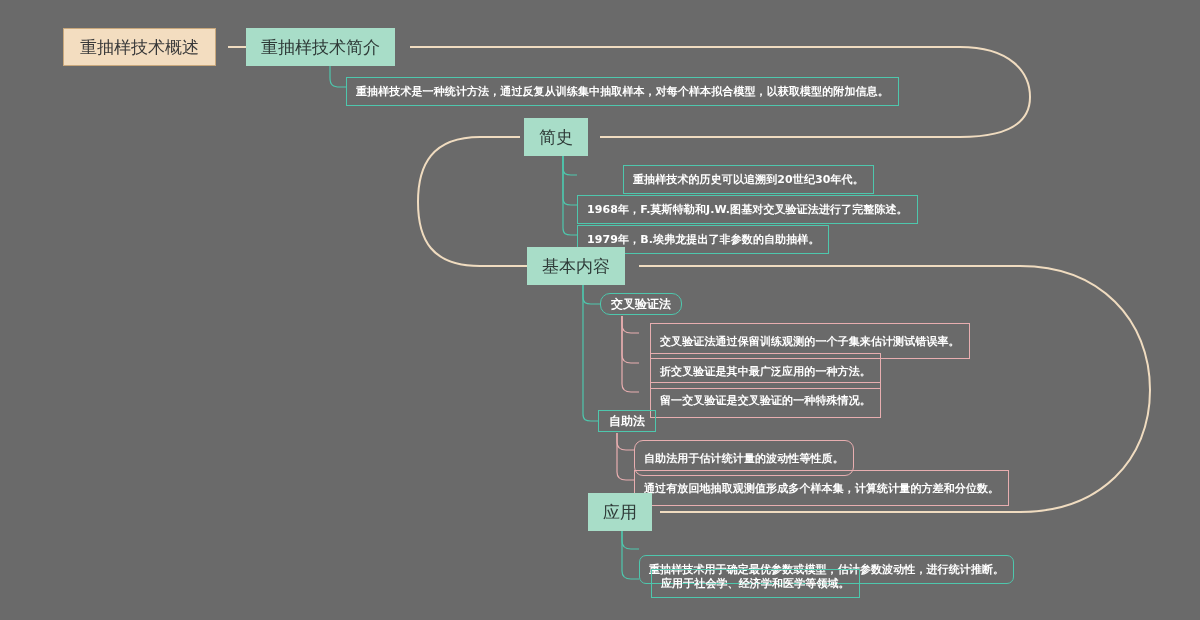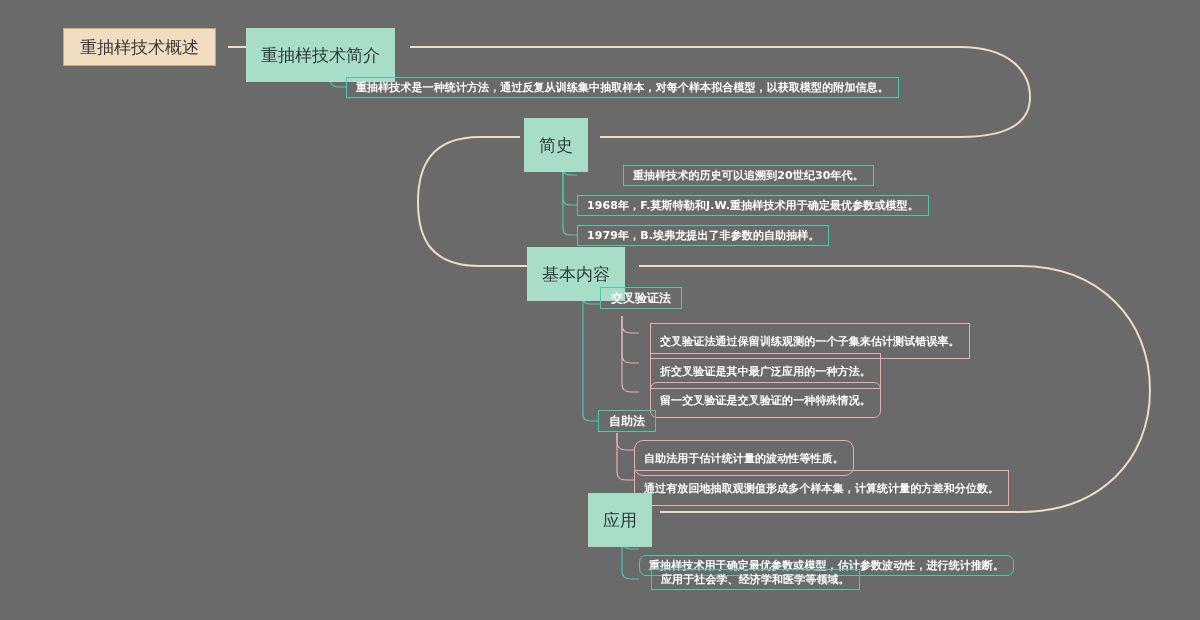--- a/index.html
+++ b/index.html
@@ -45,41 +45,41 @@
     height: 38px;
     font-weight: 400;
   }
   
   .n-topic {
     background: #a8ddc8;
     border: 1px solid #a8ddc8;
     color: #2f3b38;
     font-size: 17px;
     padding: 0 14px;
-    height: 54px;
+    height: 38px;
     font-weight: 400;
   }
   
   .n-sub {
     background: transparent;
     border: 1px solid #4ec7ad;
     color: #ffffff;
     font-size: 12px;
     padding: 0 10px;
     height: 22px;
     font-weight: 700;
   }
   
   .n-leaf {
     background: transparent;
     border: 1px solid #4ec7ad;
     color: #ffffff;
     font-size: 11px;
     padding: 0 9px;
-    height: 21px;
+    height: 29px;
     font-weight: 700;
     letter-spacing: 0.1px;
   }
   
   .n-leaf-pink {
     background: transparent;
     border: 1px solid #e8aeb0;
     color: #ffffff;
     font-size: 11px;
     padding: 0 9px;
@@ -137,40 +137,40 @@
     <span>重抽样技术是一种统计方法，通过反复从训练集中抽取样本，对每个样本拟合模型，以获取模型的附加信息。</span>
   </div>
 
   <div class="node n-topic" style="left:524px; top:118px;">
     <span>简史</span>
   </div>
   <div class="node n-leaf" style="left:577px; top:165px;margin-left:46px;">
     <span>重抽样技术的历史可以追溯到20世纪30年代。</span>
   </div>
   <div class="node n-leaf" style="left:577px; top:195px;">
-    <span>1968年，F.莫斯特勒和J.W.重抽样技术用于确定最优参数或模型。</span>
+    <span>1968年，F.莫斯特勒和J.W.图基对交叉验证法进行了完整陈述。</span>
   </div>
   <div class="node n-leaf" style="left:577px; top:225px;">
     <span>1979年，B.埃弗龙提出了非参数的自助抽样。</span>
   </div>
 
   <div class="node n-topic" style="left:527px; top:247px;">
     <span>基本内容</span>
   </div>
 
-  <div class="node n-sub" style="left:600px; top:287px;">
+  <div class="node n-sub" style="left:600px; top:293px;border-radius:10px;">
     <span>交叉验证法</span>
   </div>
   <div class="node n-leaf-pink" style="left:650px; top:323px;">
     <span>交叉验证法通过保留训练观测的一个子集来估计测试错误率。</span>
   </div>
   <div class="node n-leaf-pink" style="left:650px; top:353px;">
     <span>折交叉验证是其中最广泛应用的一种方法。</span>
   </div>
-  <div class="node n-leaf-pink" style="left:650px; top:382px;border-radius:7px;">
+  <div class="node n-leaf-pink" style="left:650px; top:382px;">
     <span>留一交叉验证是交叉验证的一种特殊情况。</span>
   </div>
 
   <div class="node n-sub" style="left:598px; top:410px;">
     <span>自助法</span>
   </div>
   <div class="node n-leaf-pink" style="left:634px; top:440px;border-radius:9px;">
     <span>自助法用于估计统计量的波动性等性质。</span>
   </div>
   <div class="node n-leaf-pink" style="left:634px; top:470px;">

